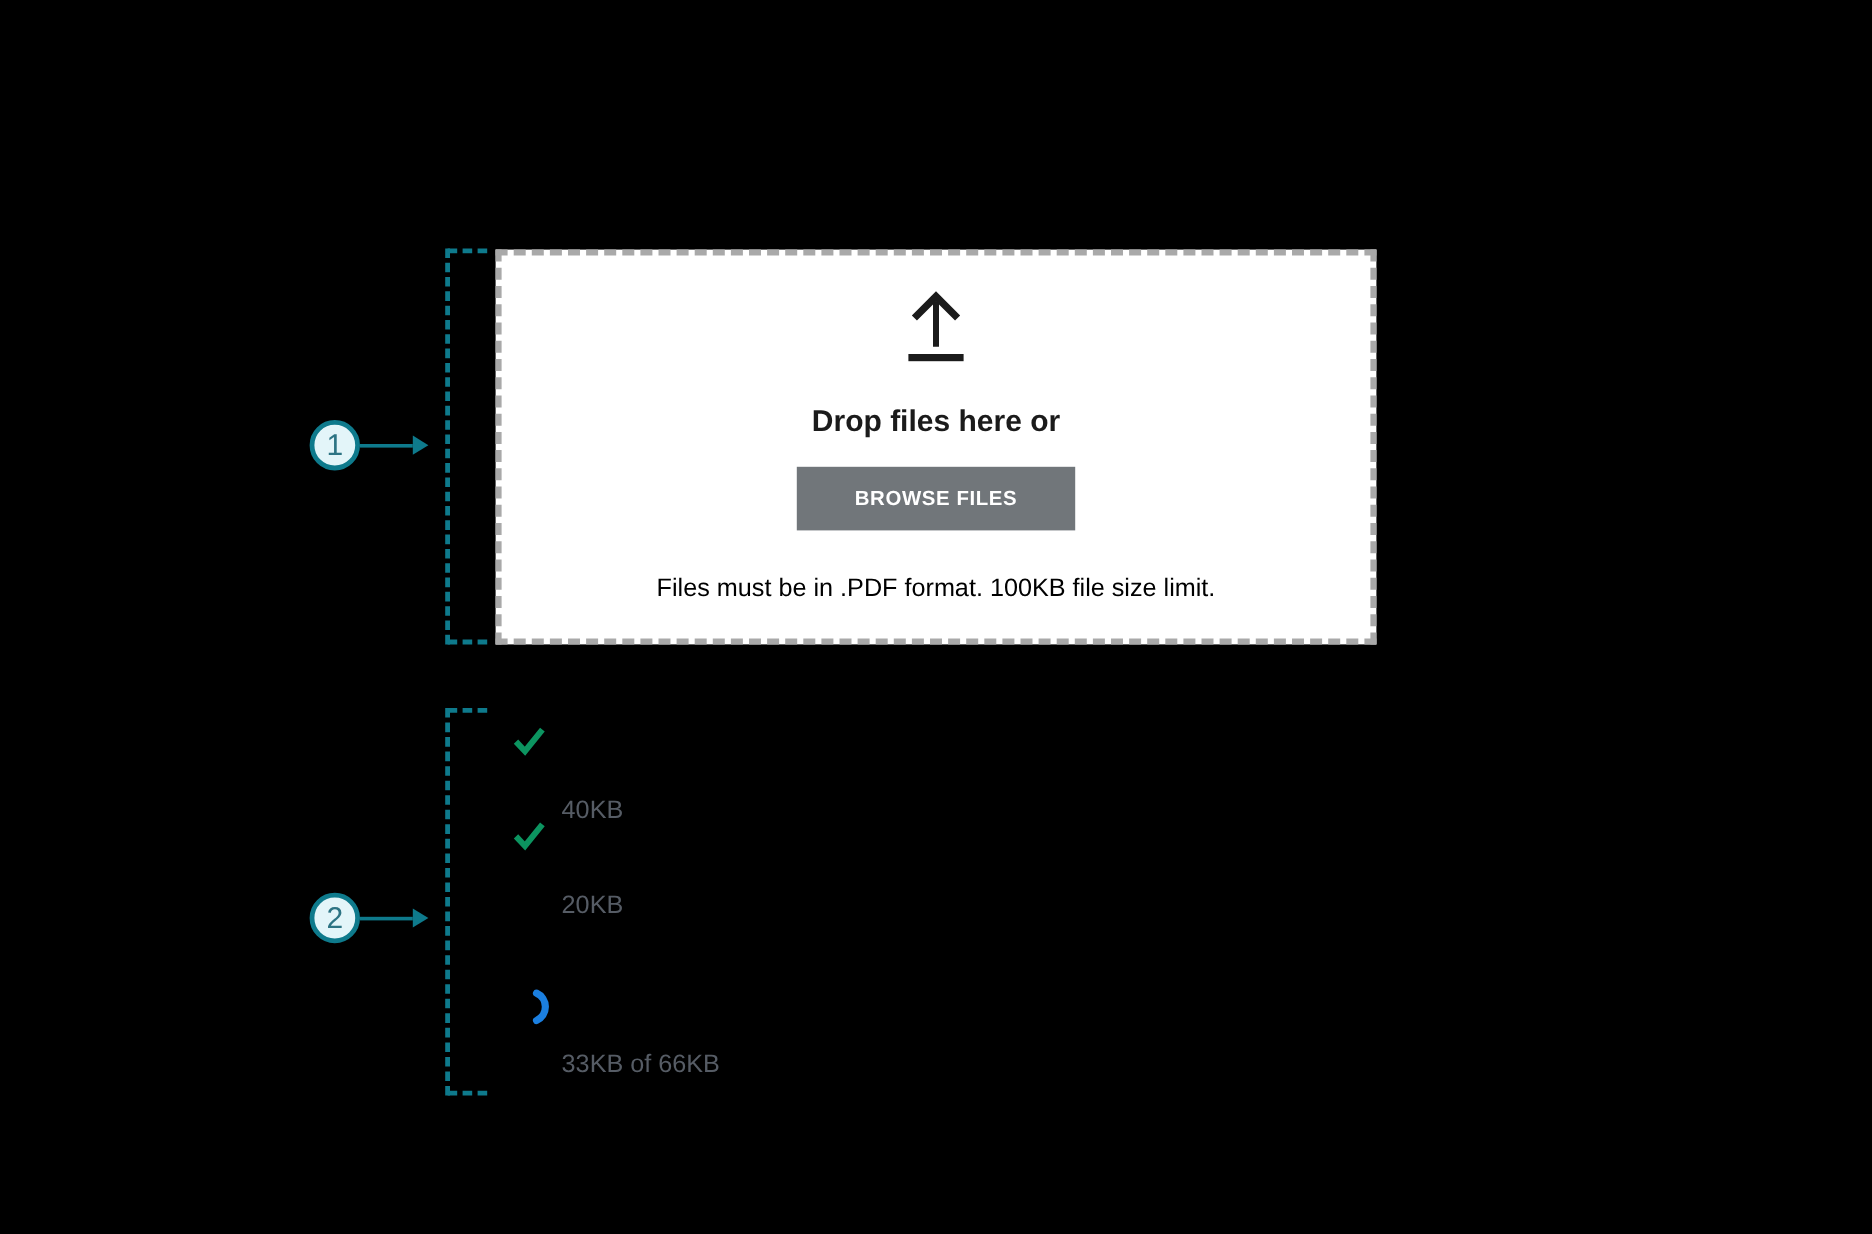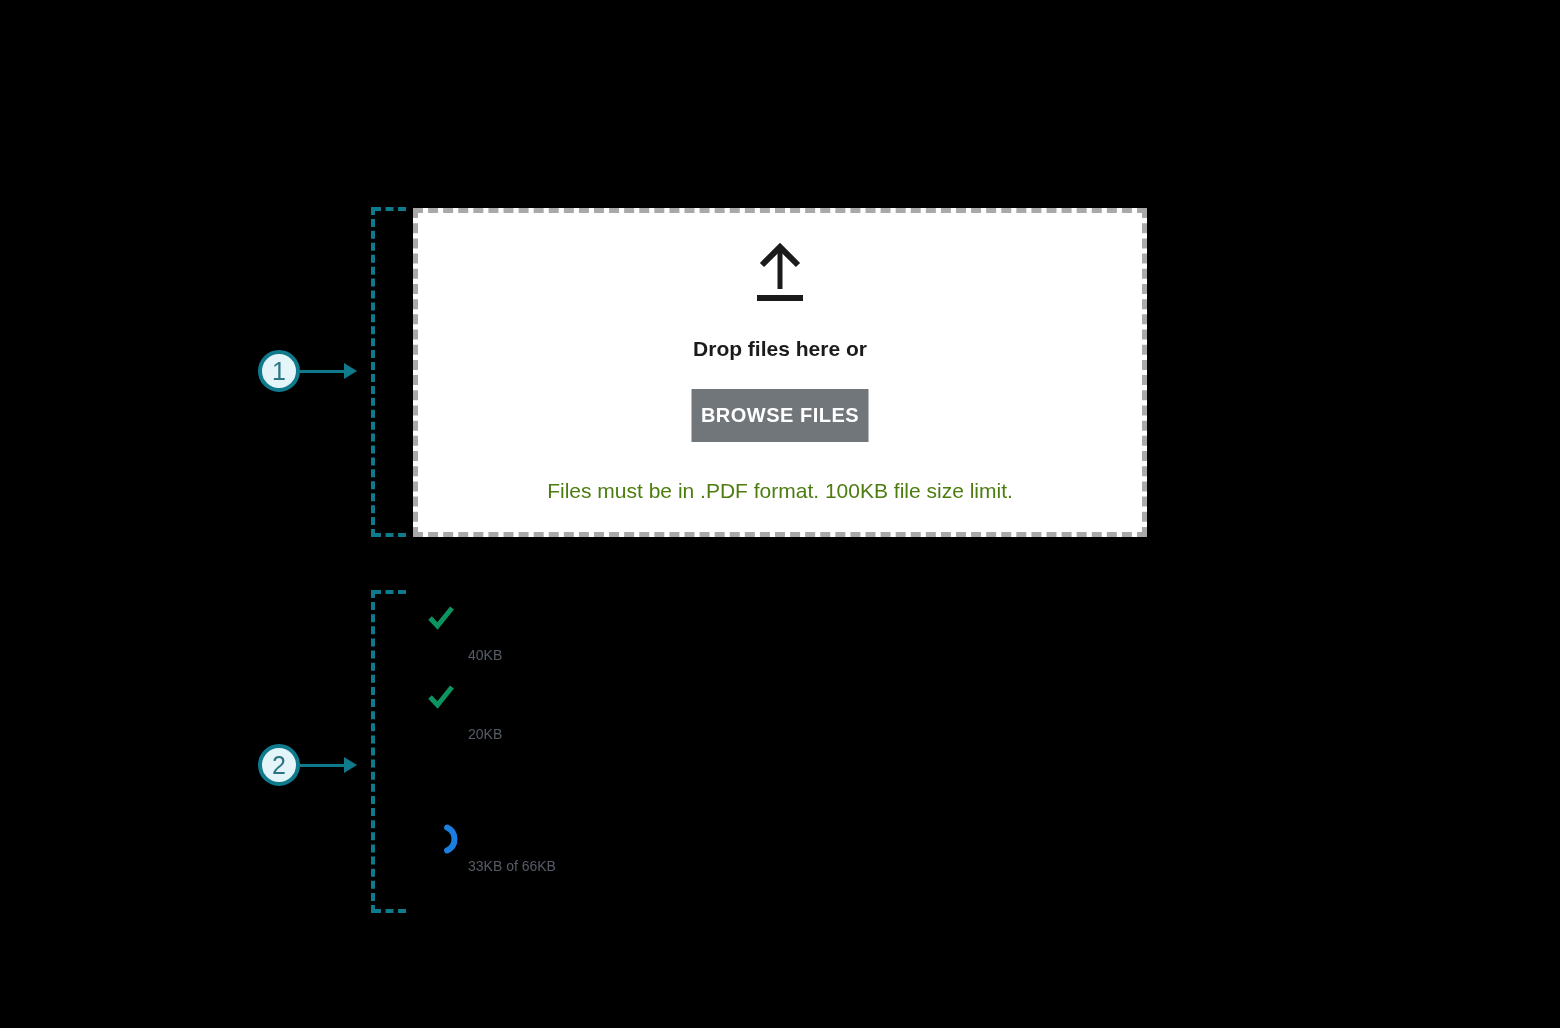--- a/index.html
+++ b/index.html
@@ -32,36 +32,36 @@
   }
   .callout-1{left:258px;top:350px;}
   .callout-2{left:258px;top:744px;}
 
   
   .dropzone{
     position:absolute;left:413px;top:208px;width:734px;height:329px;
     background:#fff;border:5px dashed #a9a9a9;box-sizing:border-box;
   }
   .dz-icon{position:absolute;left:50%;top:26px;transform:translateX(-50%);}
-  .dz-title-row{position:absolute;left:0;right:0;top:124px;text-align:center;color:#1b1b1b;font-size:21px;font-weight:700;}
+  .dz-title-row{position:absolute;left:0;right:0;top:124px;text-align:center;color:#1b1b1b;font-size:25px;font-weight:700;}
   .browse-btn{
     position:absolute;left:50%;top:176px;transform:translateX(-50%);
-    width:177px;height:53px;background:#71767a;border:none;cursor:pointer;
-    color:#fff;font-family:inherit;font-size:20px;font-weight:700;letter-spacing:.5px;
+    width:232px;height:53px;background:#71767a;border:none;cursor:pointer;
+    color:#fff;font-family:inherit;font-size:17px;font-weight:700;letter-spacing:.5px;
   }
   .dz-hint{
     position:absolute;left:0;right:0;top:266px;text-align:center;
-    color:#4d7c0f;font-size:21px;font-weight:400;
+    color:#000000;font-size:21px;font-weight:400;
   }
 
   
   .upload-item{position:absolute;left:427px;}
   .upload-item .status-icon{display:block;}
   .upload-size{
-    position:absolute;left:41px;color:#565c65;font-size:14px;white-space:nowrap;
+    position:absolute;left:41px;color:#565c65;font-size:21px;white-space:nowrap;margin-top:17px;
   }
   .item-1{top:603px;}
   .item-2{top:682px;}
   .item-3{top:822px;}
   .item-1 .upload-size{top:44px;}
   .item-2 .upload-size{top:44px;}
   .item-3 .upload-size{top:36px;}
 </style>
 </head>
 <body>

